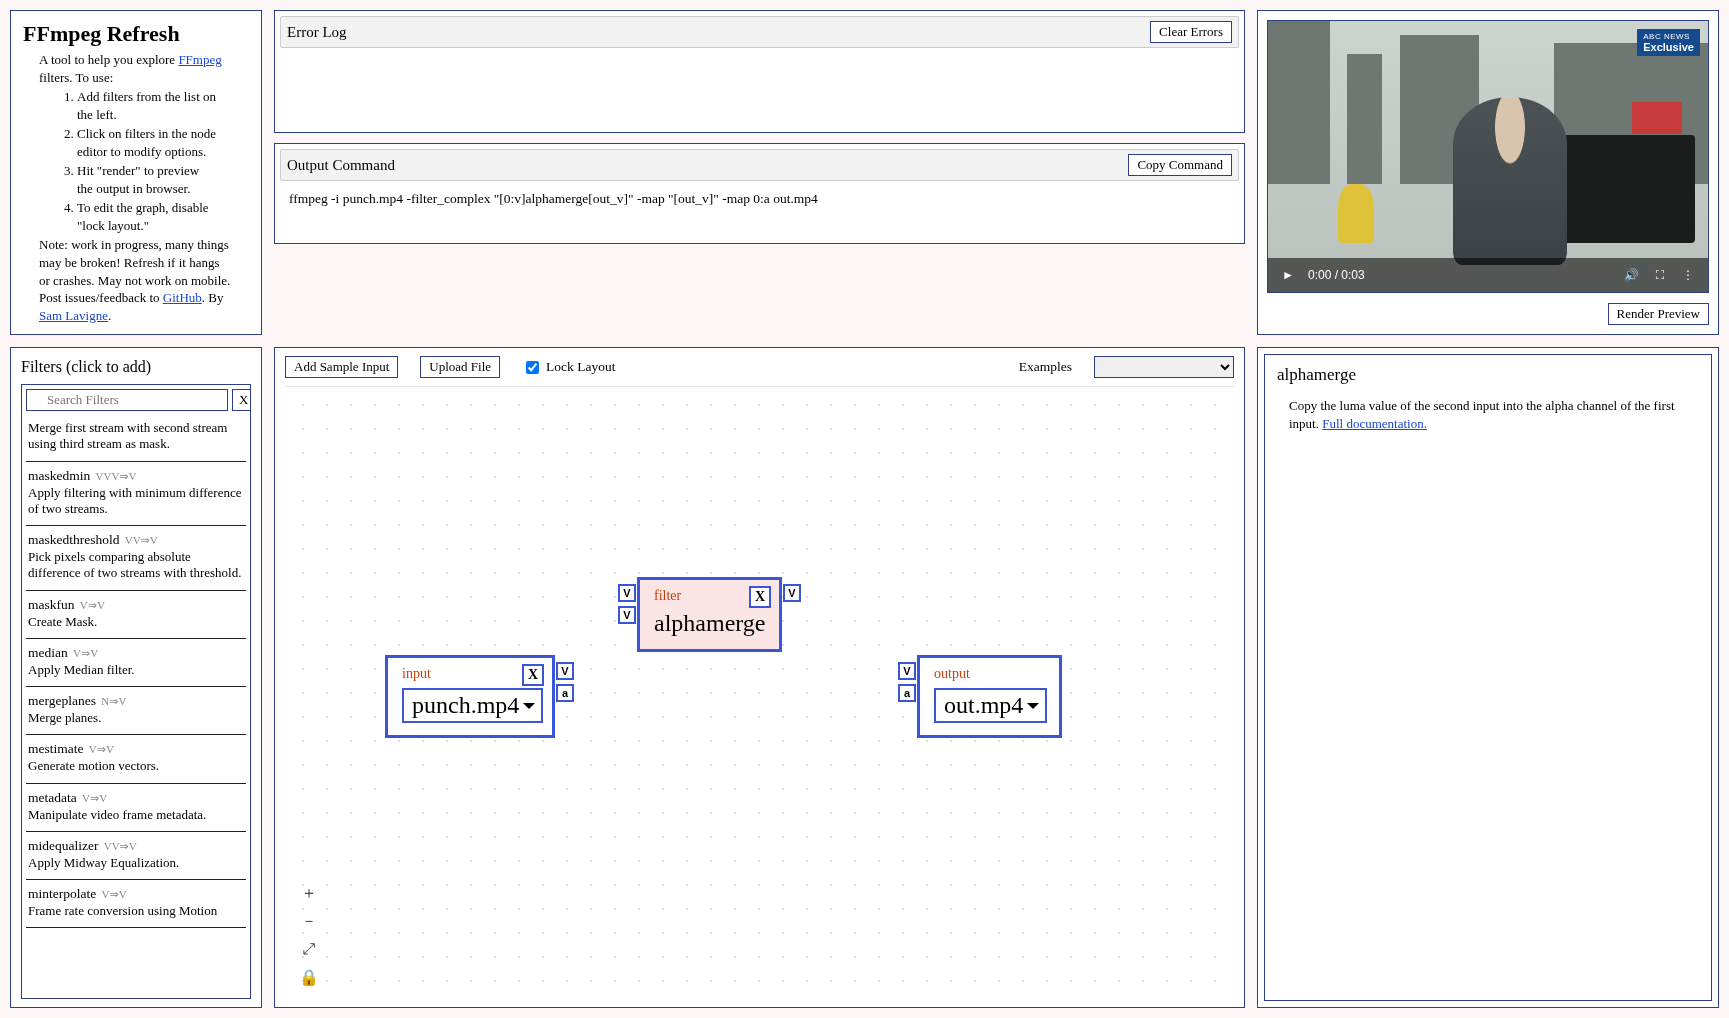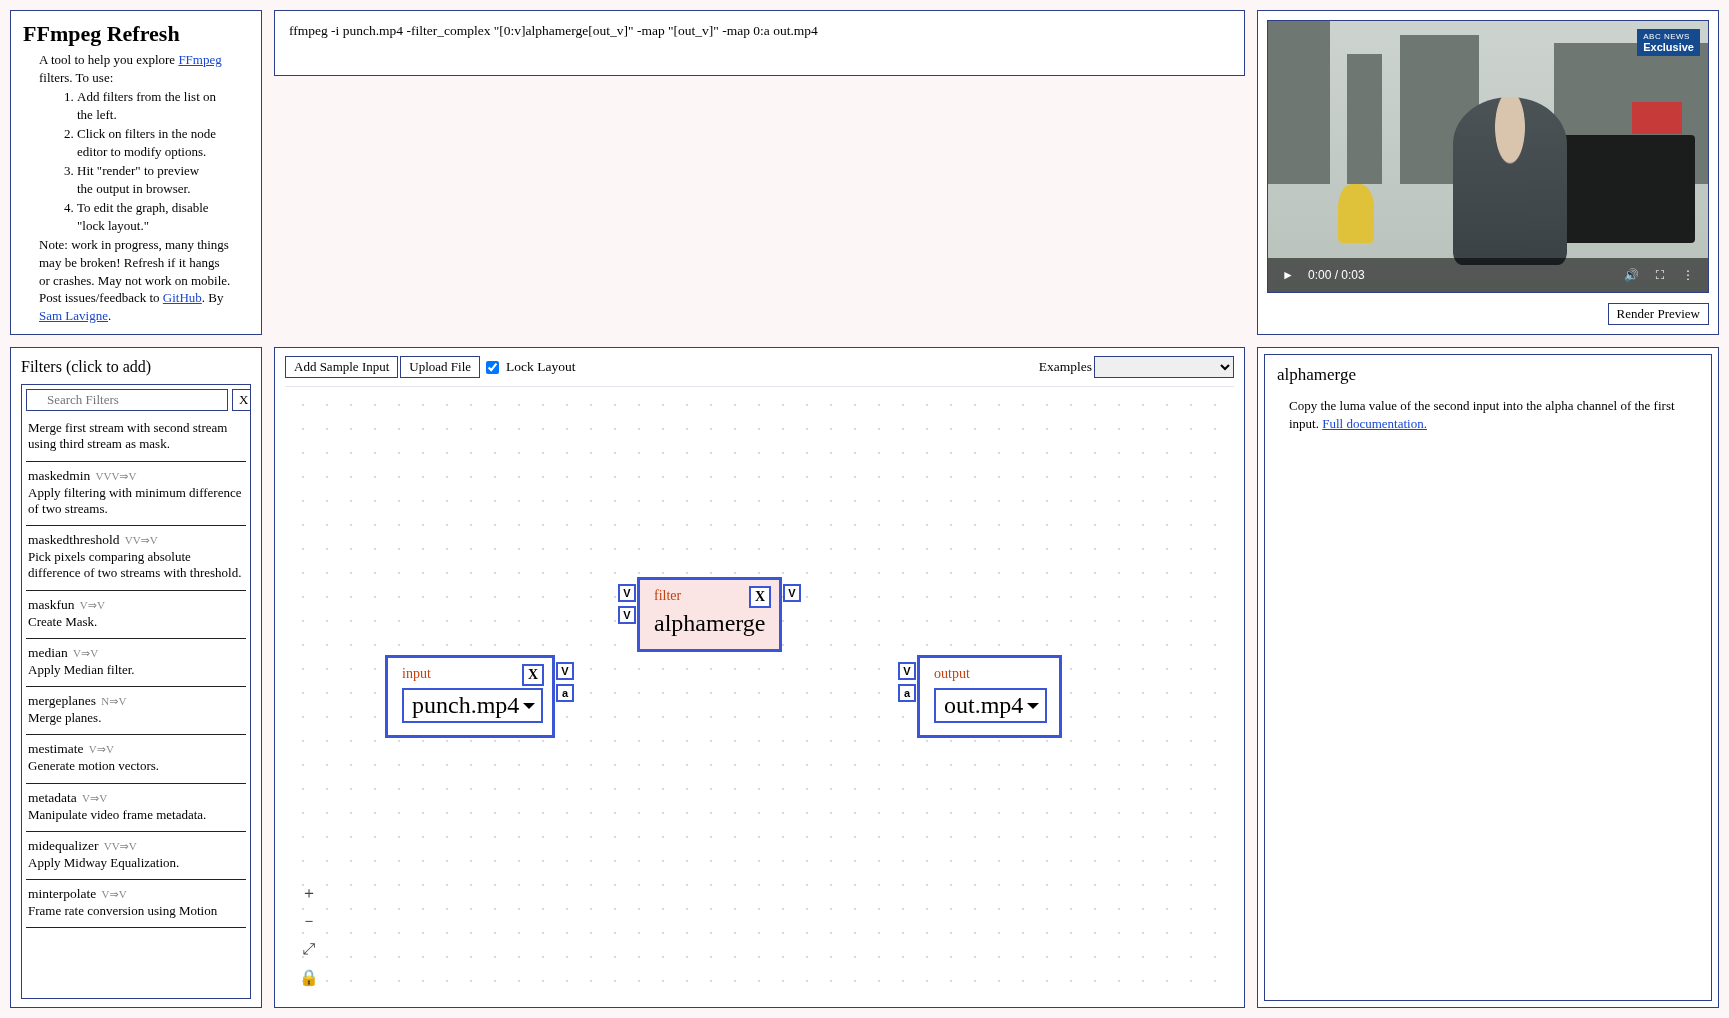--- a/index.html
+++ b/index.html
@@ -76,21 +76,21 @@
   #filters .toolbar input { flex:1; font-family:inherit; font-size:13px; padding:2px 20px; border:1px solid #2d3e8b;}
   #filters .toolbar .xbtn, #filters .toolbar select { font-family:inherit; font-size:13px; border:1px solid #2d3e8b; background:#fff; }
   #filters .list { flex:1; overflow-y:auto; font-size:13px; }
   .flt-item { border-bottom:1px solid #222; padding:6px 2px 8px; cursor:pointer; }
   .flt-item .nm { font-size:13.5px; }
   .flt-item .sig { color:#888; font-size:11px; margin-left:2px; }
   .flt-item .desc { font-size:13px; line-height:1.25; margin-top:1px; }
 
   
   #editor { grid-column: 2 / span 1; grid-row: 2; display:flex; flex-direction:column; }
-  #editor-bar { display:flex; align-items:center; gap:2px; font-size:13.5px; padding:2px 0 8px; }
+  #editor-bar { display:flex; align-items:center; gap:22px; font-size:13.5px; padding:2px 0 8px; }
   #editor-bar .spacer{flex:1;}
   #editor-bar select{font-family:inherit;border:1px solid #2d3e8b;min-width:140px;height:22px;}
   #editor-surface {
     flex:1; position:relative; border-top:1px solid #e6e6ee;
     background-image: radial-gradient(#d8d8e2 1px, transparent 1px);
     background-size: 24px 24px;
     background-position: 6px 6px;
     overflow:hidden;
   }
   .node {
@@ -147,21 +147,32 @@
     <li>Click on filters in the node editor to modify options.</li>
     <li>Hit "render" to preview the output in browser.</li>
     <li>To edit the graph, disable "lock layout."</li>
   </ol>
   <p>
     <span>Note: work in progress, many things may be broken! Refresh if it hangs or crashes. May not work on mobile. Post issues/feedback to </span><a href="#">GitHub</a><span>. By </span><a href="#">Sam Lavigne</a><span>.</span>
   </p>
 </div>
 
 <div id="topmid">
+  <div class="panel" id="errorlog">
+    <div class="sec-head">
+      <h2>Error Log</h2>
+      <button class="btn">Clear Errors</button>
+    </div>
+    <div id="errorlog-body"></div>
+  </div>
   <div class="panel" id="cmd">
+    <div class="sec-head">
+      <h2>Output Command</h2>
+      <button class="btn">Copy Command</button>
+    </div>
     <div id="cmd-body">ffmpeg -i punch.mp4 -filter_complex "[0:v]alphamerge[out_v]" -map "[out_v]" -map 0:a out.mp4</div>
   </div>
 </div>
 
 <div id="videobox" class="panel tight">
   <div id="video-surface">
     <div class="sky"></div>
     <div class="bldg b1"></div>
       <div class="bldg b2"></div>
       <div class="bldg b3"></div>

